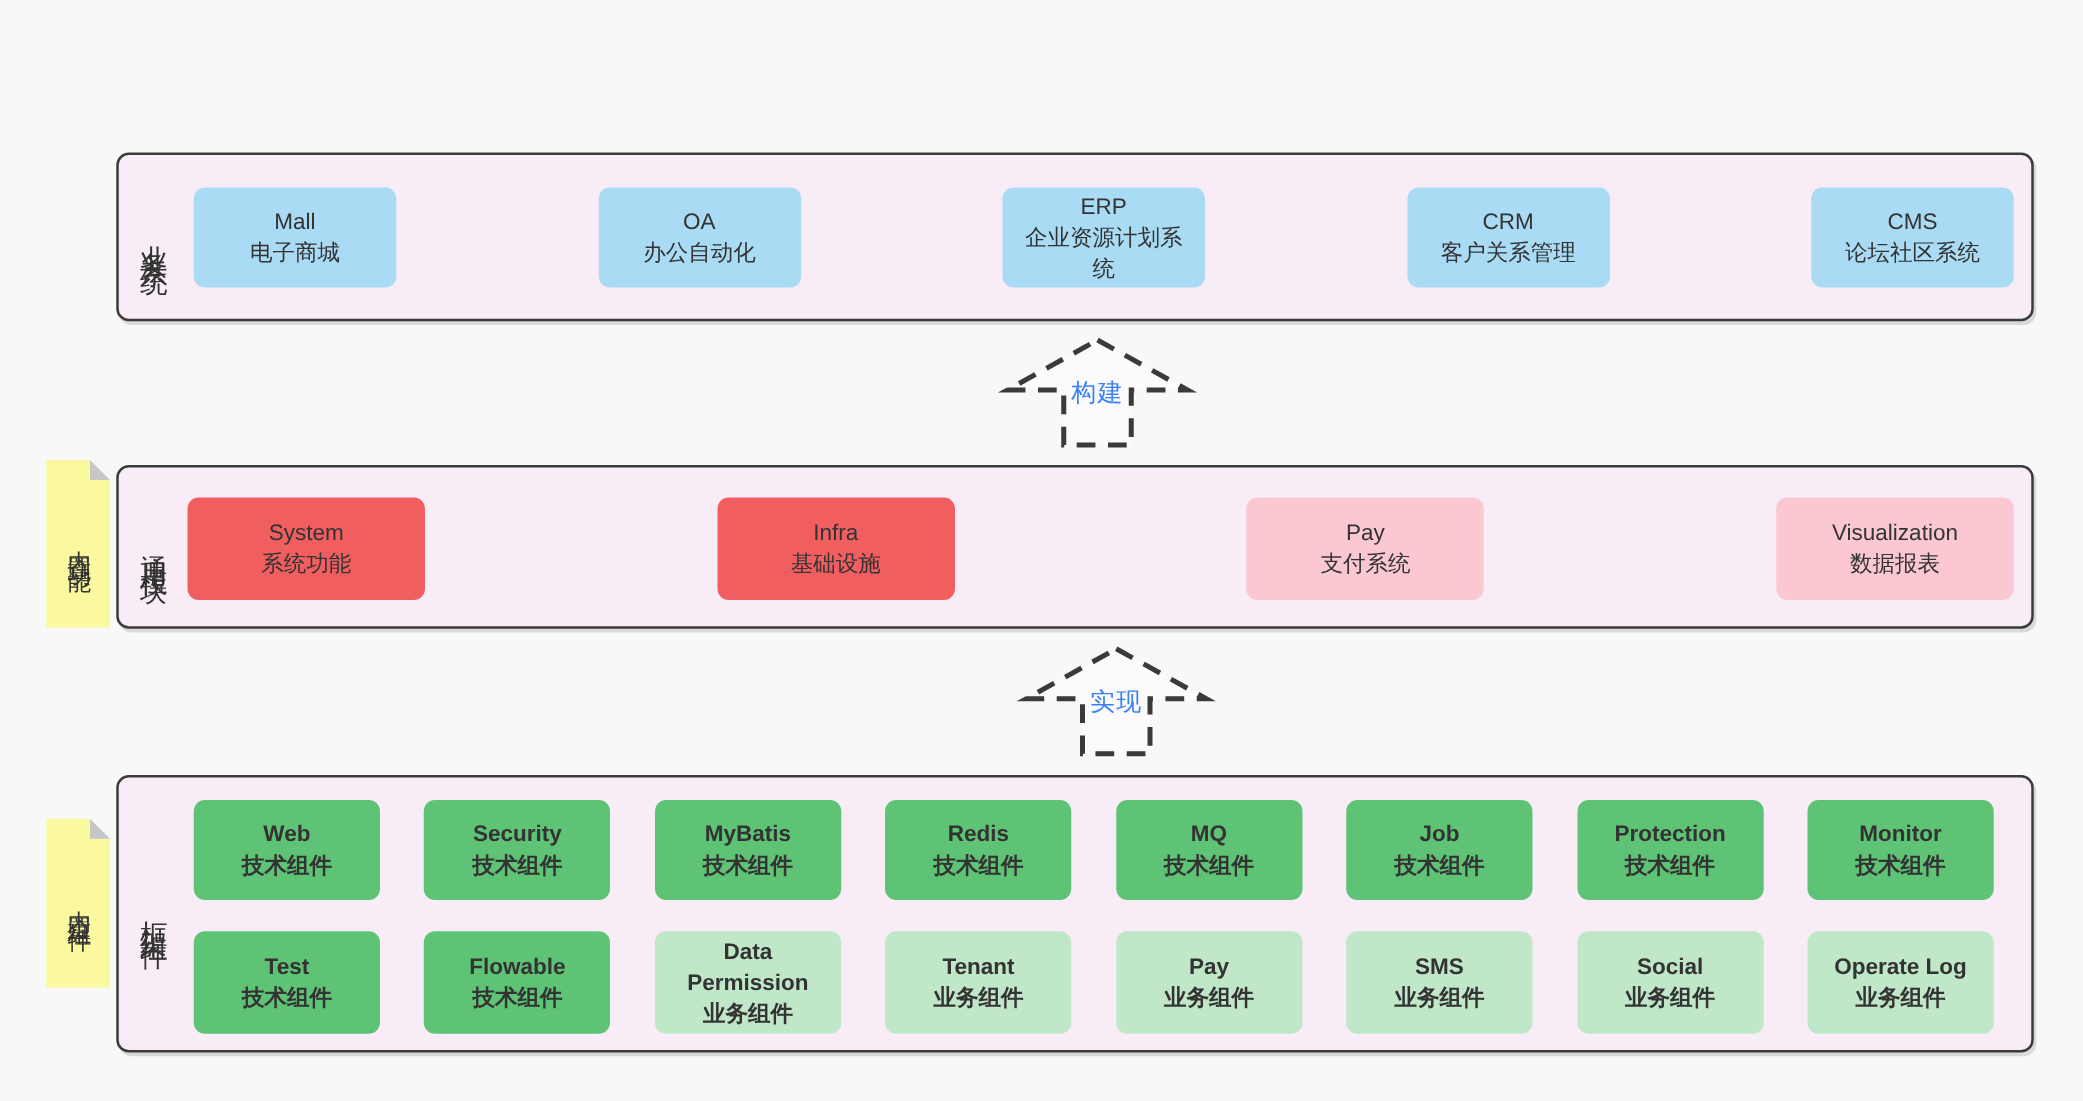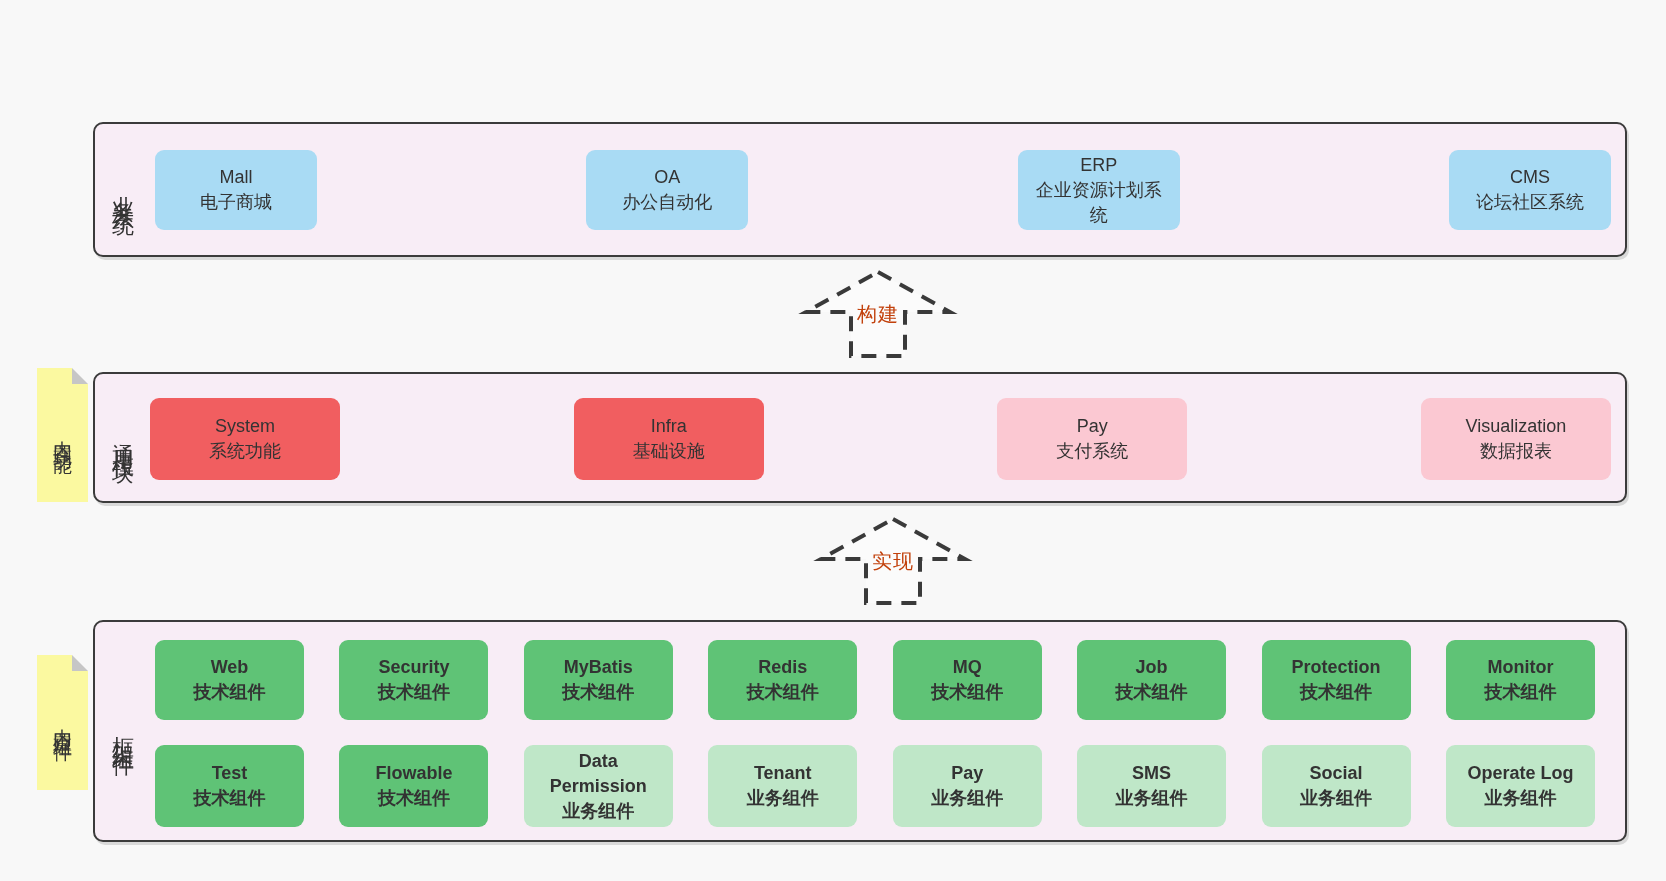--- a/index.html
+++ b/index.html
@@ -63,40 +63,44 @@
     font-size:19px;letter-spacing:5px;color:#333;white-space:nowrap;
   }
 
   .arrow{position:absolute;width:164px;height:100px;}
   #arrow-build{left:796px;top:264px;}
   #arrow-implement{left:811px;top:511px;}
   .arrow svg{display:block;}
   .arrow .alabel{
     position:absolute;left:50%;top:36px;transform:translateX(-50%);
     background:#fbfbfb;padding:1px 3px;font-size:20px;letter-spacing:1px;
-    color:#c2410c;white-space:nowrap;
+    color:#3b82f6;white-space:nowrap;
   }
 </style>
 </head>
 <body>
 
 <div class="panel" id="panel-business">
   <div class="vlabel">业务系统</div>
   <div class="row">
     <div class="box blue">
       <span class="en">Mall</span>
       <span class="zh">电子商城</span>
     </div>
     <div class="box blue">
       <span class="en">OA</span>
       <span class="zh">办公自动化</span>
     </div>
     <div class="box blue">
       <span class="en">ERP</span>
       <span class="zh">企业资源计划系统</span>
+    </div>
+    <div class="box blue">
+      <span class="en">CRM</span>
+      <span class="zh">客户关系管理</span>
     </div>
     <div class="box blue">
       <span class="en">CMS</span>
       <span class="zh">论坛社区系统</span>
     </div>
   </div>
 </div>
 
 <div class="arrow" id="arrow-build">
   <svg width="164" height="100" viewBox="0 0 164 100">

